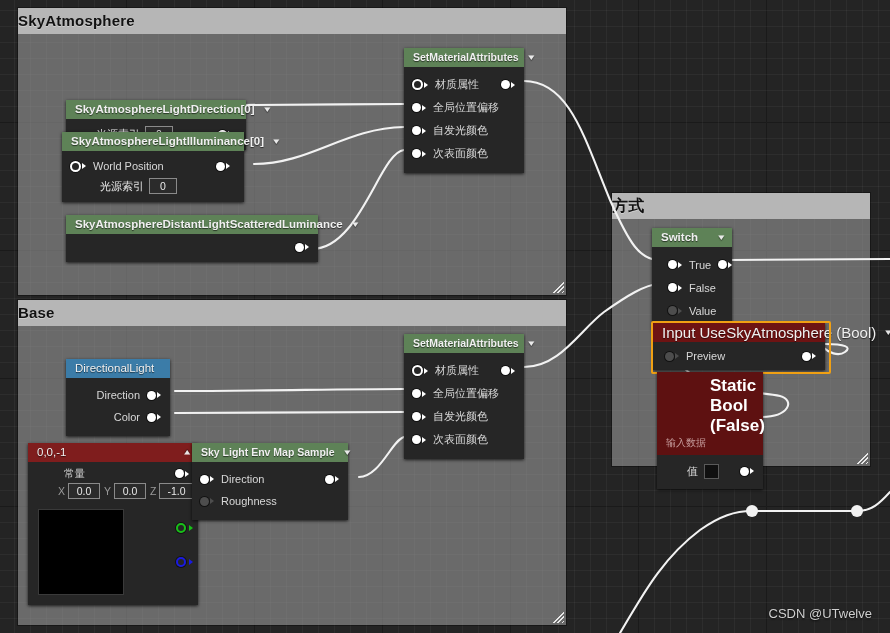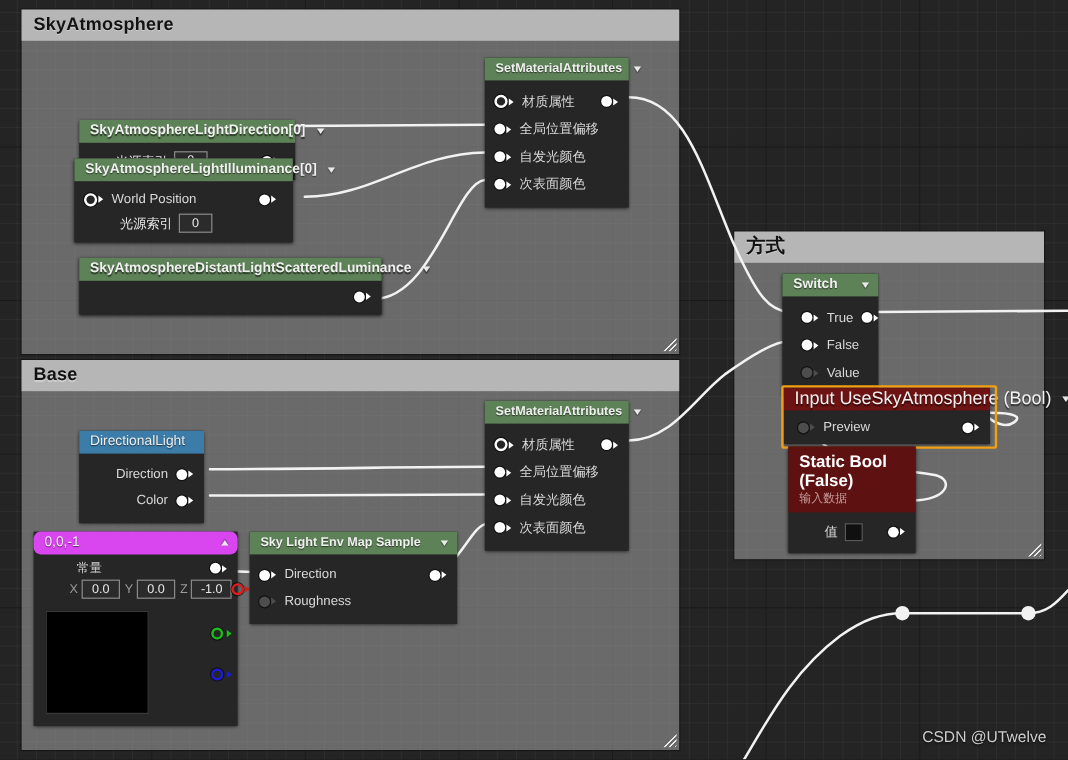--- a/index.html
+++ b/index.html
@@ -26,21 +26,21 @@
     position:absolute;
     background:rgba(150,150,150,0.62);
     box-shadow:0 0 0 1px rgba(0,0,0,0.35);
   }
   .comment-title{
     position:absolute;left:0;top:0;right:0;height:26px;
     background:#b6b6b6;
     color:#121212;
     font-size:15px;font-weight:bold;
     line-height:26px;
-    padding-left:10px;
+    padding-left:0;
     box-sizing:border-box;
     letter-spacing:0.2px;
     text-shadow:0 1px 0 rgba(255,255,255,0.35);
     overflow:hidden;white-space:nowrap;
   }
   .comment-resize{
     position:absolute;right:2px;bottom:2px;width:12px;height:12px;
     background:repeating-linear-gradient(135deg,
       rgba(255,255,255,0.85) 0px, rgba(255,255,255,0.85) 1px,
       rgba(255,255,255,0) 1px, rgba(255,255,255,0) 3px);
@@ -62,21 +62,21 @@
     height:19px;line-height:19px;
     padding:0 8px 0 9px;
     font-size:11.5px;
     color:#f0f0f0;
     display:flex;align-items:center;justify-content:space-between;
     text-shadow:0 1px 1px rgba(0,0,0,0.6);
     white-space:nowrap;
   }
   .hdr-green{background:#5e8257;font-weight:bold;}
   .hdr-blue{background:#3b7ca8;}
-  .hdr-gold{background:#d946ef;border-radius:6px;}
+  .hdr-gold{background:#7f1d1d;}
   .hdr-red{background:#6e1313;}
   .caret{font-size:9px;opacity:.95;margin-left:10px;transform:scaleX(1.35);}
   .node-body{padding:5px 5px 6px 0;position:relative;}
   .row{
     position:relative;height:20px;display:flex;align-items:center;
     padding:0 9px 0 8px;white-space:nowrap;
   }
   .row-label{color:#d8d8d8;font-size:11px;}
   .spacer{flex:1;}
 
@@ -116,21 +116,21 @@
     background:#101010;border:1px solid #5a5a5a;margin-left:6px;
     vertical-align:middle;
   }
   .swatch{
     width:84px;height:84px;background:#000;border:1px solid #3a3a3a;
     margin:8px 0 4px 10px;
   }
   .node-sub-hdr{
     padding:4px 9px 5px 9px;background:#5e1111;
   }
-  .node-sub-hdr .t1{font-size:14px;color:#fff;font-weight:bold;}
+  .node-sub-hdr .t1{font-size:17px;color:#fff;font-weight:bold;margin-left:44px;}
   .node-sub-hdr .t2{font-size:10px;color:#c49a9a;}
 
   .selected-outline{
     position:absolute;border:2px solid #f0a013;border-radius:2px;
     pointer-events:none;
   }
 
   .watermark{
     position:absolute;color:#cfcfcf;font-size:13px;
     text-shadow:0 1px 2px rgba(0,0,0,.9);
@@ -390,21 +390,21 @@
       <div style="position:relative;">
         <div class="swatch"></div>
         <span class="pin green" style="position:absolute;right:12px;top:14px;"></span>
         <span class="pin-arrow" style="position:absolute;right:5px;top:16px;border-left-color:#18c018;"></span>
         <span class="pin blue" style="position:absolute;right:12px;top:48px;"></span>
         <span class="pin-arrow" style="position:absolute;right:5px;top:50px;border-left-color:#1a1ae0;"></span>
       </div>
     </div>
   </div>
 
-  <div class="node" style="left:208px;top:443px;width:173px;">
+  <div class="node" style="left:192px;top:443px;width:156px;">
     <div class="node-hdr hdr-green">
       <span style="font-size:10.5px;">Sky Light Env Map Sample</span>
       <span class="caret">▾</span>
     </div>
     <div class="node-body" style="padding:6px 0 8px 0;">
       <div class="row" style="height:22px;">
         <span class="pin-in">
             <span class="pin"></span>
             <span class="pin-arrow"></span>
           </span>

